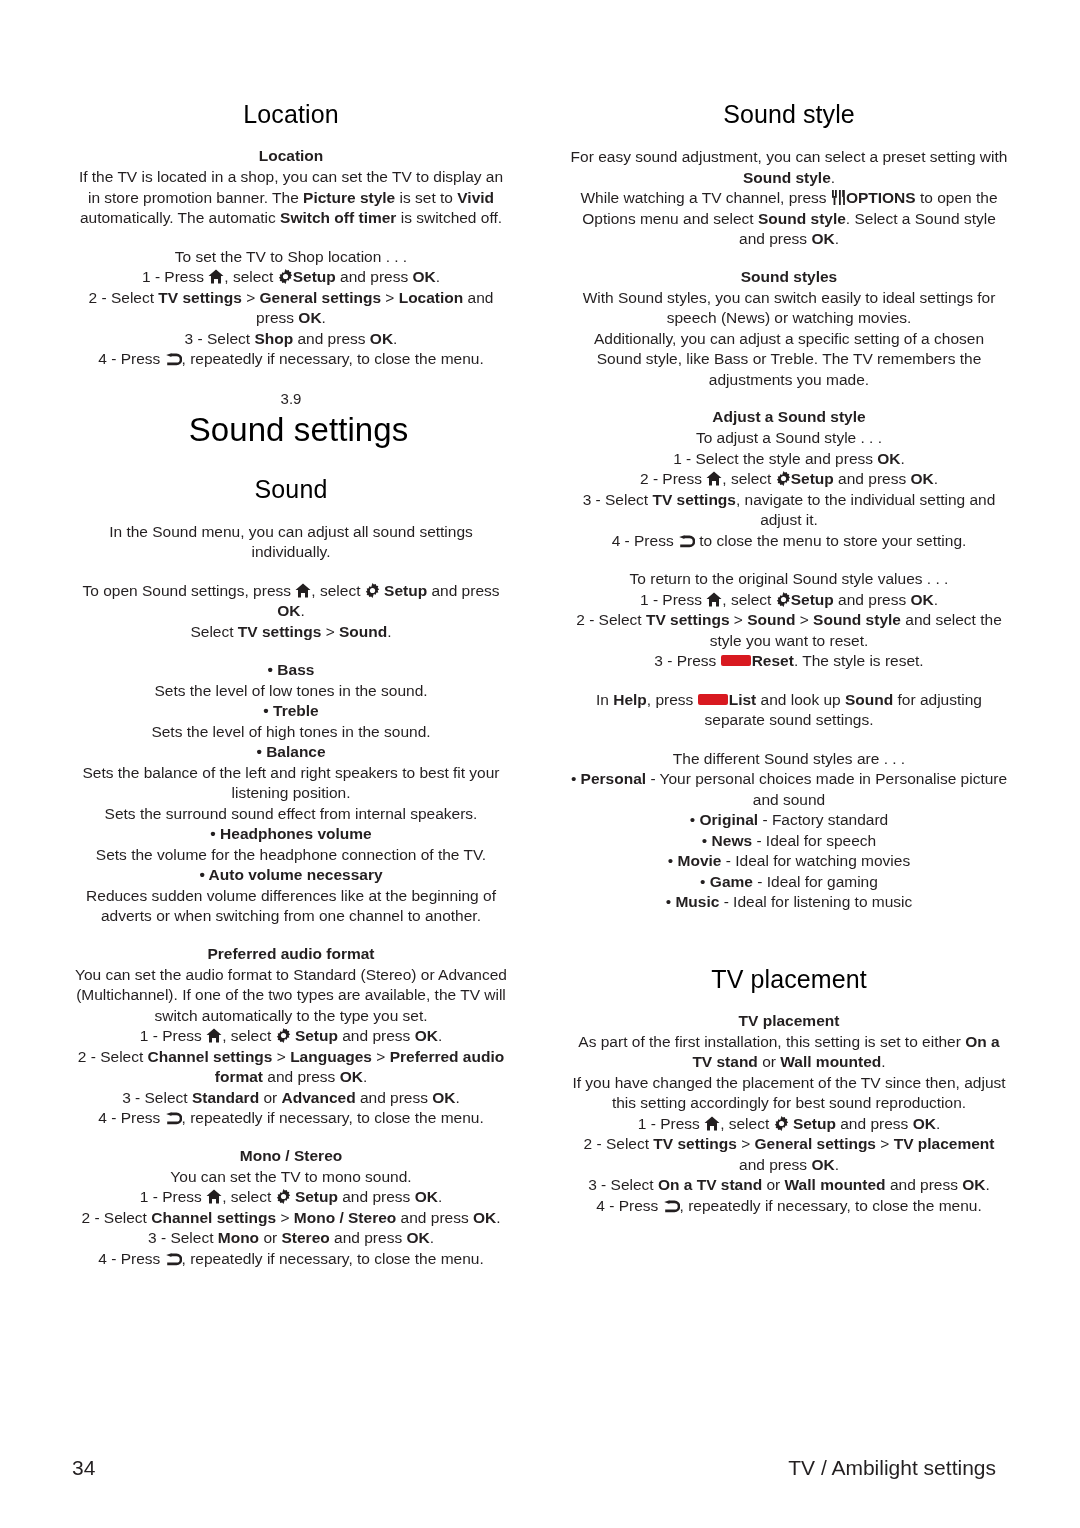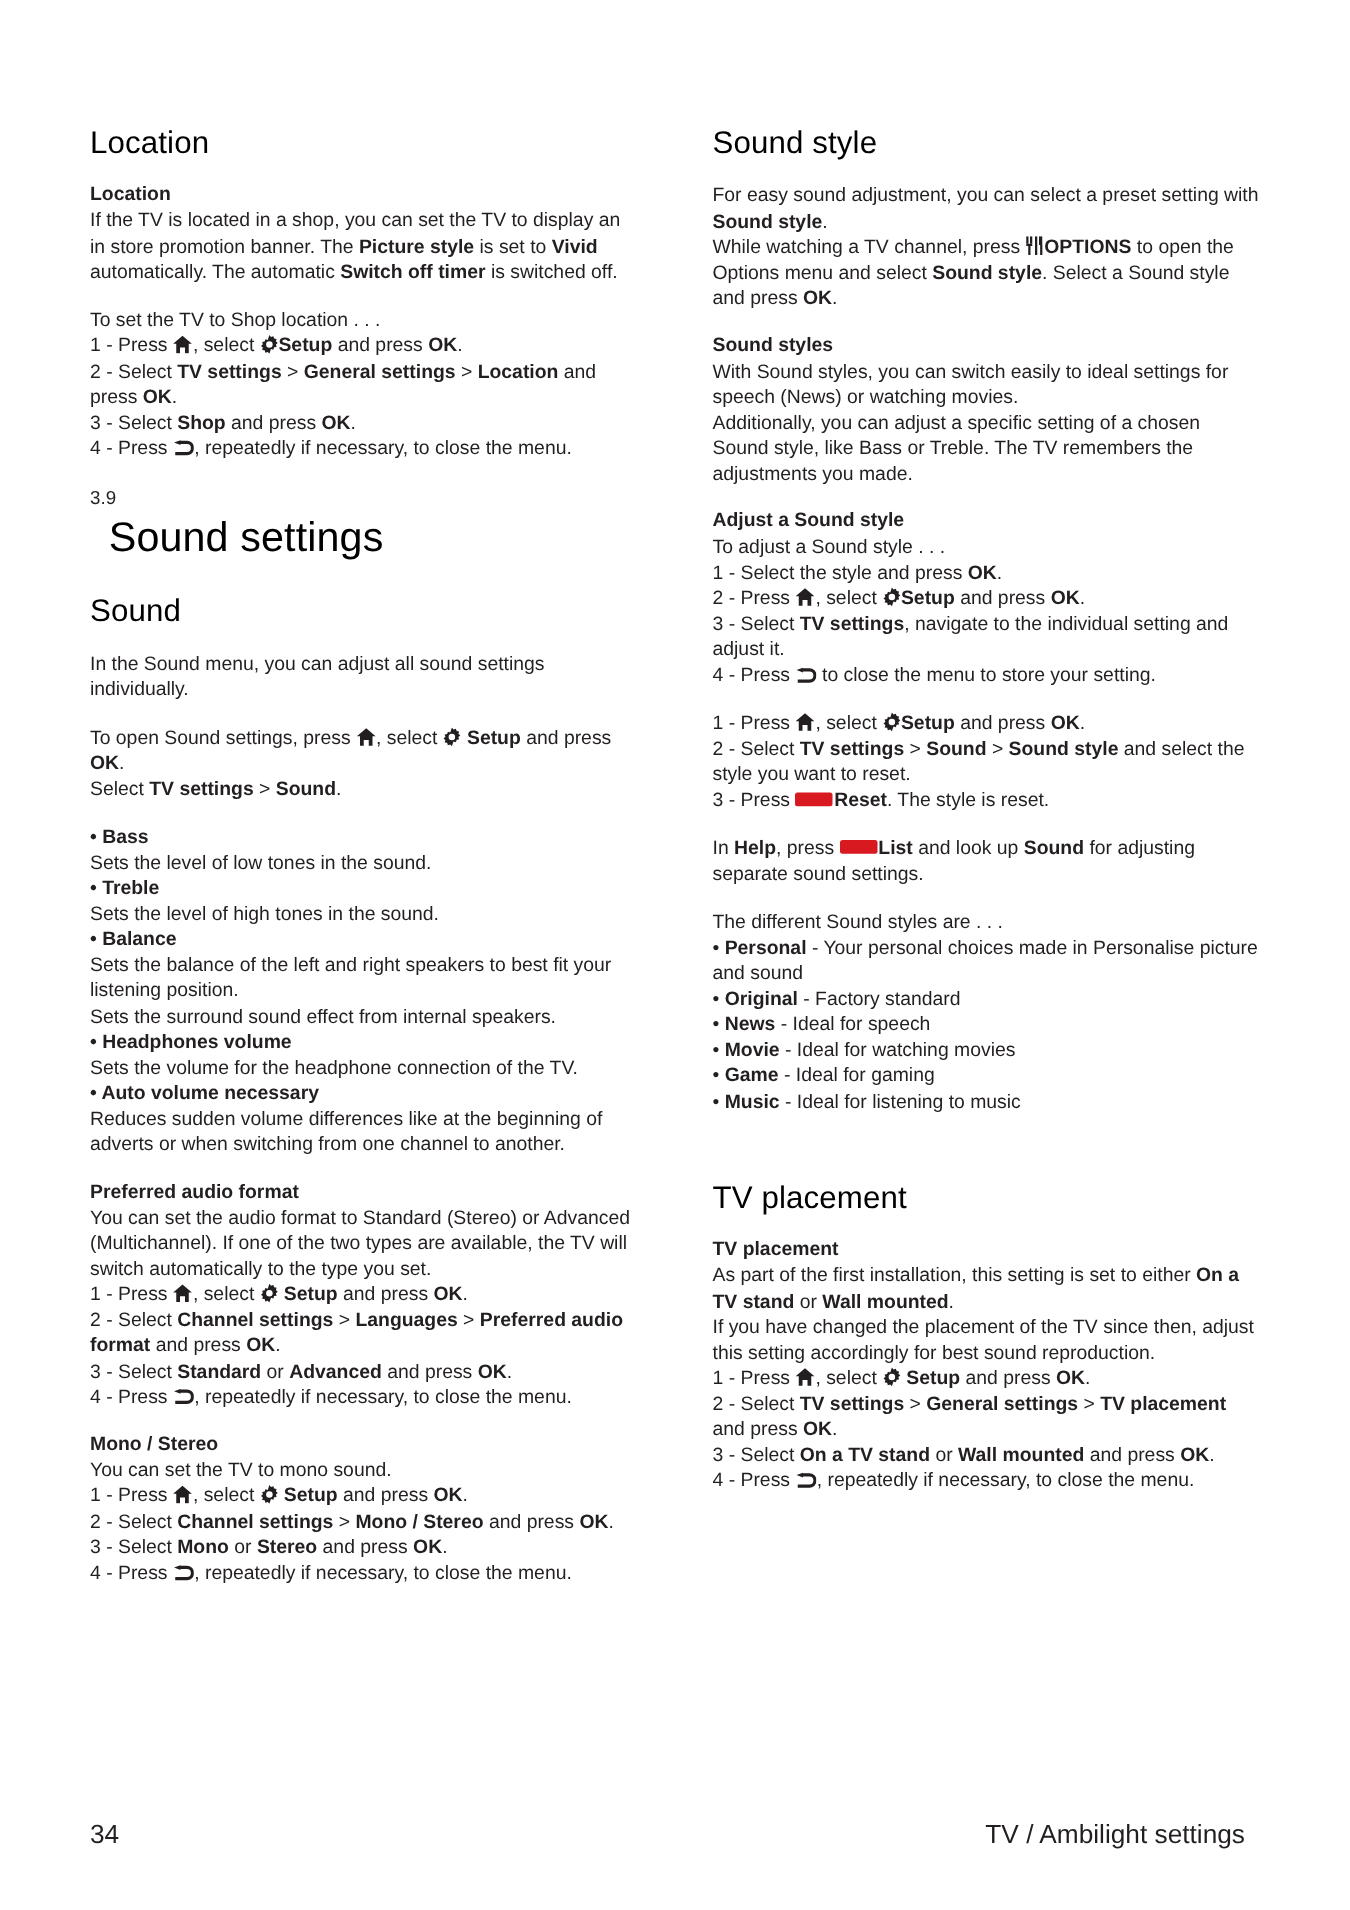--- a/index.html
+++ b/index.html
@@ -12,20 +12,21 @@
     background: #ffffff;
     font-family: "Liberation Sans", sans-serif;
     color: #231f20;
   }
   .page {
     position: relative;
     width: 1080px;
     height: 1528px;
     box-sizing: border-box;
     padding: 100px 72px 0 72px;
+    text-align: center;
   }
   .columns {
     display: flex;
     flex-direction: row;
     gap: 60px;
   }
   .col {
     width: 450px;
   }
   h1.section-title {
@@ -224,20 +225,21 @@
               <path d="M7.5 0 l1.3 1.5 1.9-.6.6 1.9 2 .3-.6 1.9 1.5 1.3-1.5 1.3.6 1.9-2 .3-.6 1.9-1.9-.6L7.5 15 6.2 13.5l-1.9.6-.6-1.9-2-.3.6-1.9L.8 8.7l1.5-1.3-.6-1.9 2-.3.6-1.9 1.9.6Z" fill="#231f20"></path>
               <circle cx="7.5" cy="7.5" r="2.6" fill="#ffffff"></circle>
             </svg></span><b>Setup</b><span> and press </span><b>OK</b><span>.</span></p>
       <p><span>3 - Select </span><b>TV settings</b><span>, navigate to the individual setting and adjust it.</span></p>
       <p><span>4 - Press </span><span class="ico ico-back"><svg viewBox="0 0 17 13">
               <path d="M6 0.8 V3.2 H11.5 a3.2 3.2 0 0 1 0 6.4 H2.2 v2.6 h9.3 a5.8 5.8 0 0 0 0-11.6 H6 Z" fill="#231f20"></path>
               <path d="M6.4 0.2 L1.2 2.0 L6.4 3.9 Z" fill="#231f20"></path>
             </svg></span><span> to close the menu to store your setting.</span></p>
 
       <div class="gap"></div>
+      <p>To return to the original Sound style values . . .</p>
       <p><span>1 - Press </span><span class="ico ico-home"><svg viewBox="0 0 16 15">
               <path d="M8 0.5 L0.5 7 H3 V14.5 H6 V10 H10 V14.5 H13 V7 H15.5 Z" fill="#231f20"></path>
             </svg></span><span>, select </span><span class="ico ico-gear"><svg viewBox="0 0 15 15">
               <path d="M7.5 0 l1.3 1.5 1.9-.6.6 1.9 2 .3-.6 1.9 1.5 1.3-1.5 1.3.6 1.9-2 .3-.6 1.9-1.9-.6L7.5 15 6.2 13.5l-1.9.6-.6-1.9-2-.3.6-1.9L.8 8.7l1.5-1.3-.6-1.9 2-.3.6-1.9 1.9.6Z" fill="#231f20"></path>
               <circle cx="7.5" cy="7.5" r="2.6" fill="#ffffff"></circle>
             </svg></span><b>Setup</b><span> and press </span><b>OK</b><span>.</span></p>
       <p><span>2 - Select </span><b>TV settings</b><span> &gt; </span><b>Sound</b><span> &gt; </span><b>Sound style</b><span> and select the style you want to reset.</span></p>
       <p><span>3 - Press </span><span class="key-red"></span><b>Reset</b><span>. The style is reset.</span></p>
 
       <div class="gap"></div>

